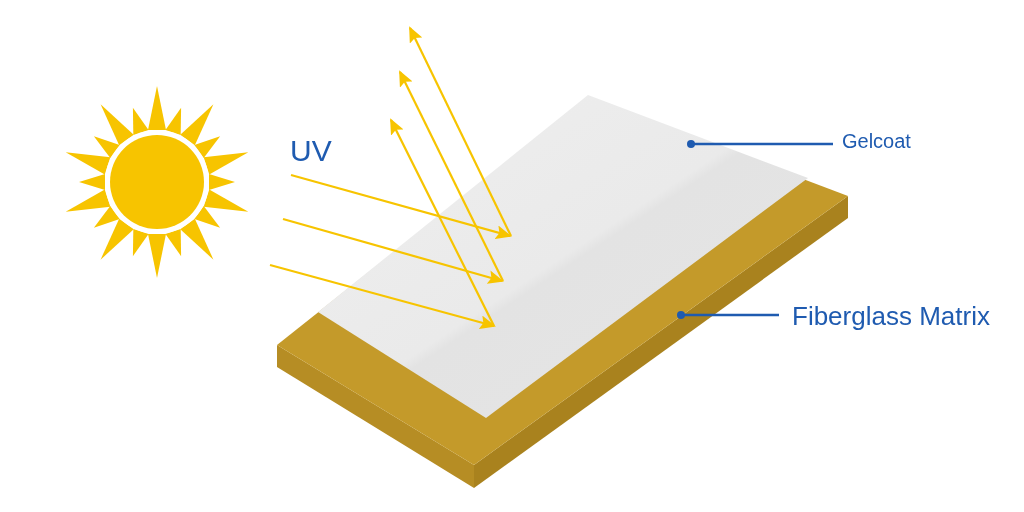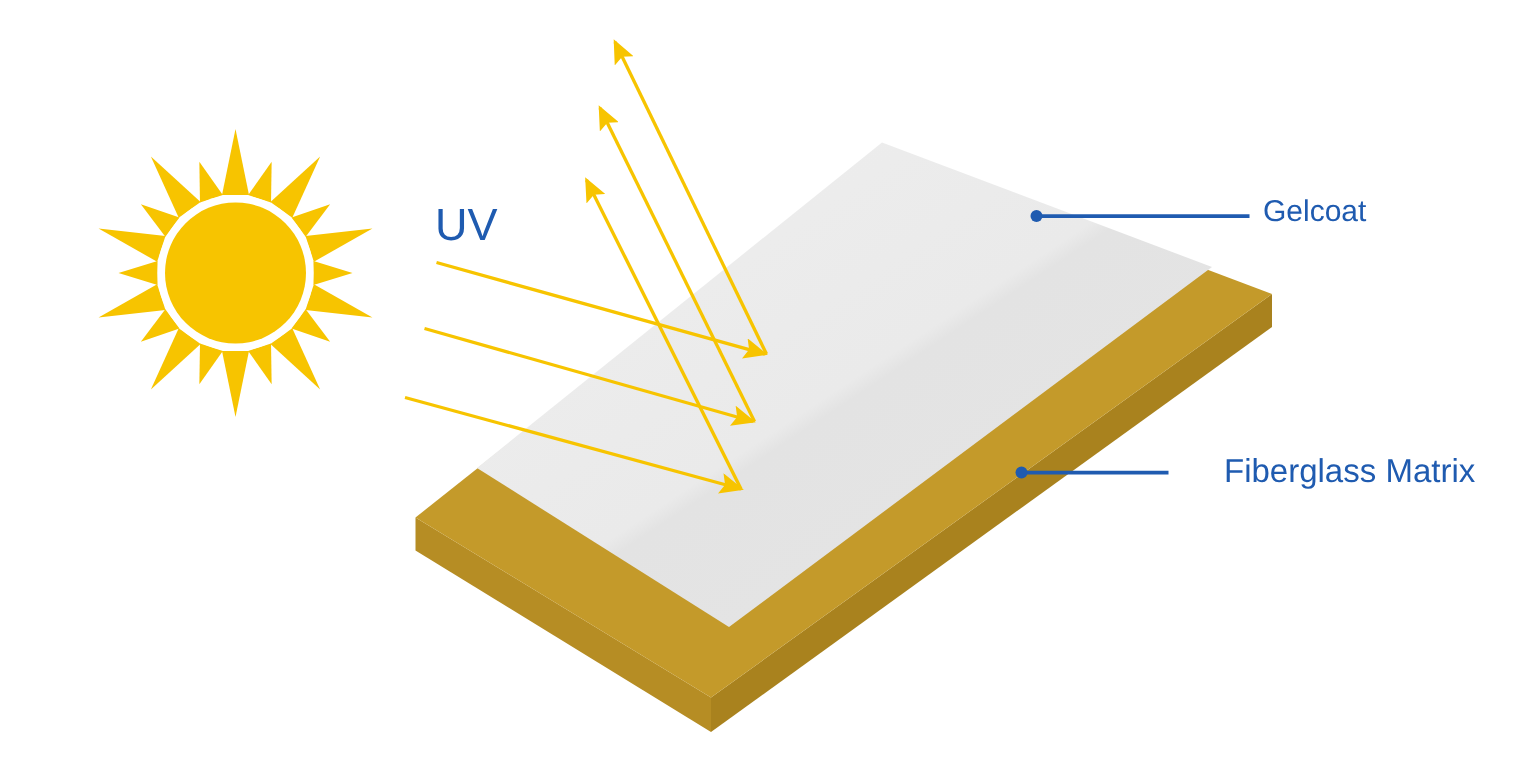--- a/index.html
+++ b/index.html
@@ -1,21 +1,21 @@
 <!DOCTYPE html>
 <html><head>
 <meta charset="utf-8">
 <style>
   html, body { margin: 0; padding: 0; background: #ffffff; }
   body { width: 1024px; height: 512px; position: relative; overflow: hidden; font-family: "Liberation Sans", sans-serif; }
   #diagram { position: absolute; left: 0; top: 0; width: 1024px; height: 512px; }
   .label { position: absolute; color: #1f5bb0; font-family: Liberation Sans, sans-serif; white-space: nowrap; }
   .uv-label { left: 290px; top: 134px; font-size: 30px; }
   .gelcoat-label { left: 842px; top: 130px; font-size: 20px; }
-  .fiber-label { left: 816px; top: 301px; font-size: 22px; }
+  .fiber-label { left: 792px; top: 301px; font-size: 26px; }
 </style>
 </head>
 <body>
 
 <svg id="diagram" viewBox="0 0 1024 512" xmlns="http://www.w3.org/2000/svg">
   <defs>
     <marker id="arrowhead" markerWidth="10" markerHeight="10" refX="8" refY="5" orient="auto" markerUnits="userSpaceOnUse">
       <path d="M0,0 L10,5 L0,10 Z" fill="#f7c400"></path>
     </marker>
     <marker id="arrowheadBig" markerWidth="16" markerHeight="14" refX="14" refY="7" orient="auto" markerUnits="userSpaceOnUse">

